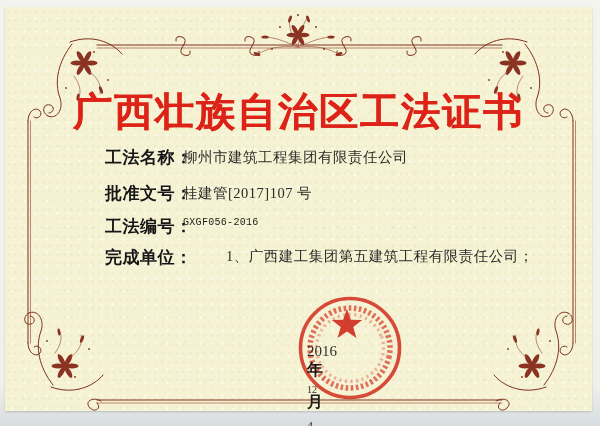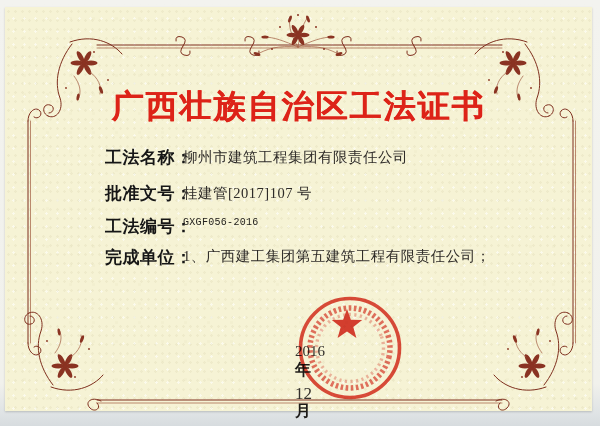--- a/index.html
+++ b/index.html
@@ -21,41 +21,41 @@
   }
   svg{display:block}
   .border-art{position:absolute;left:0;top:0;z-index:1;pointer-events:none;}
   .ln{fill:none;stroke:#7f2f1e;stroke-width:1;stroke-linecap:round;}
   .ln2{fill:none;stroke:#a05a40;stroke-width:.7;stroke-linecap:round;}
   .petal{fill:#8a3322;stroke:none;}
   .dot{fill:#8a3322;}
 
   .title{
     position:absolute;left:0;top:78px;width:100%;text-align:center;z-index:2;
-    font-size:32px;font-weight:700;letter-spacing:2px;color:#dd2318;
+    font-size:39px;font-weight:700;letter-spacing:2px;color:#dd2318;
     text-shadow:.5px 0 0 #dd2318;white-space:nowrap;
   }
   .row{position:absolute;left:100px;z-index:2;white-space:nowrap;}
   .lbl{
     display:inline-block;vertical-align:top;width:78px;
     font-size:17px;font-weight:700;color:#161616;letter-spacing:.5px;
   }
   .val{
     display:inline-block;vertical-align:top;padding-top:2px;
     font-size:14.5px;color:#2e2b28;letter-spacing:.5px;
   }
   .val-mono{font-family:"Liberation Mono","DejaVu Sans Mono",monospace;font-size:10px;letter-spacing:.3px;color:#22201d;}
-  .val-line{display:block;line-height:16.5px;}
+  .val-line{display:block;line-height:16.5px;margin-left:43px;}
   .date-row{
     position:absolute;left:278px;top:336px;z-index:2;
     display:flex;align-items:baseline;color:#1d1b18;flex-direction:column;
   }
   .d-num{font-size:15px;color:#33302c;}
   .d-unit{font-size:16px;font-weight:700;margin-left:5px;}
-  .d-m{font-size:17px;margin-left:12px;position:relative;top:3px;}
+  .d-m{font-size:10px;margin-left:24px;position:relative;top:3px;}
   .d-d{font-size:12px;margin-left:12px;position:relative;top:6px;}
   .d-unit2{font-size:16px;font-weight:700;margin-left:7px;}
   .seal{
     position:absolute;left:283px;top:279px;width:124px;height:124px;z-index:3;
     mix-blend-mode:multiply;opacity:.92;
   }
 </style>
 </head>
 <body>
 

